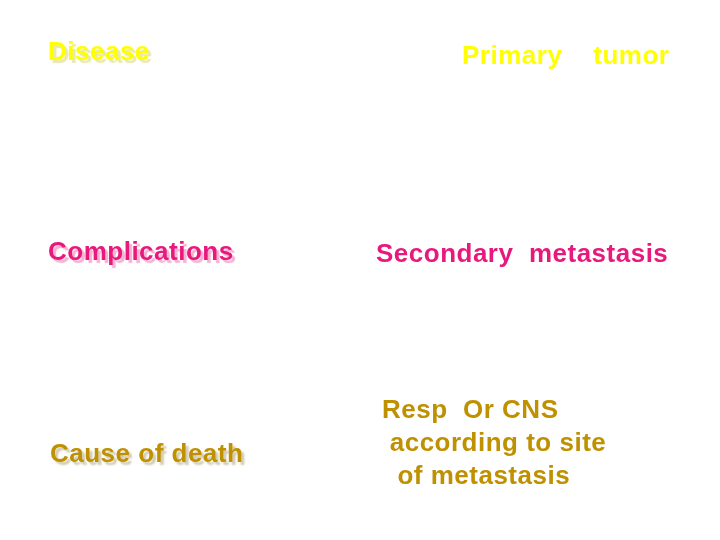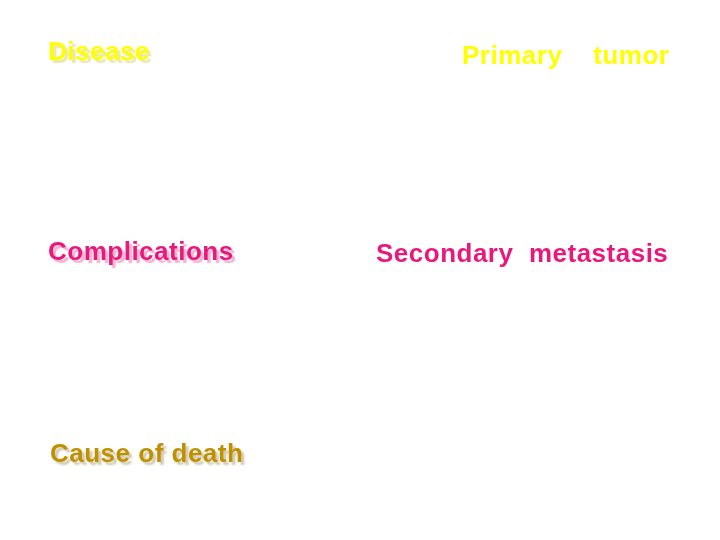--- a/index.html
+++ b/index.html
@@ -55,14 +55,17 @@
   <div class="txt yellow shadow-yellow pos-disease-label">Disease</div>
 
   <div class="txt yellow pos-disease-value">Primary    tumor</div>
 
   <div class="txt pink shadow-pink pos-compl-label">Complications</div>
 
   <div class="txt gold shadow-gold pos-cause-label">Cause of death</div>
 
   <div class="txt pink pos-compl-value">Secondary  metastasis</div>
 
+  <div class="txt gold pos-cause-value">Resp  Or CNS
+ according to site
+  of metastasis</div>
 
 </div>
 
 </body></html>

